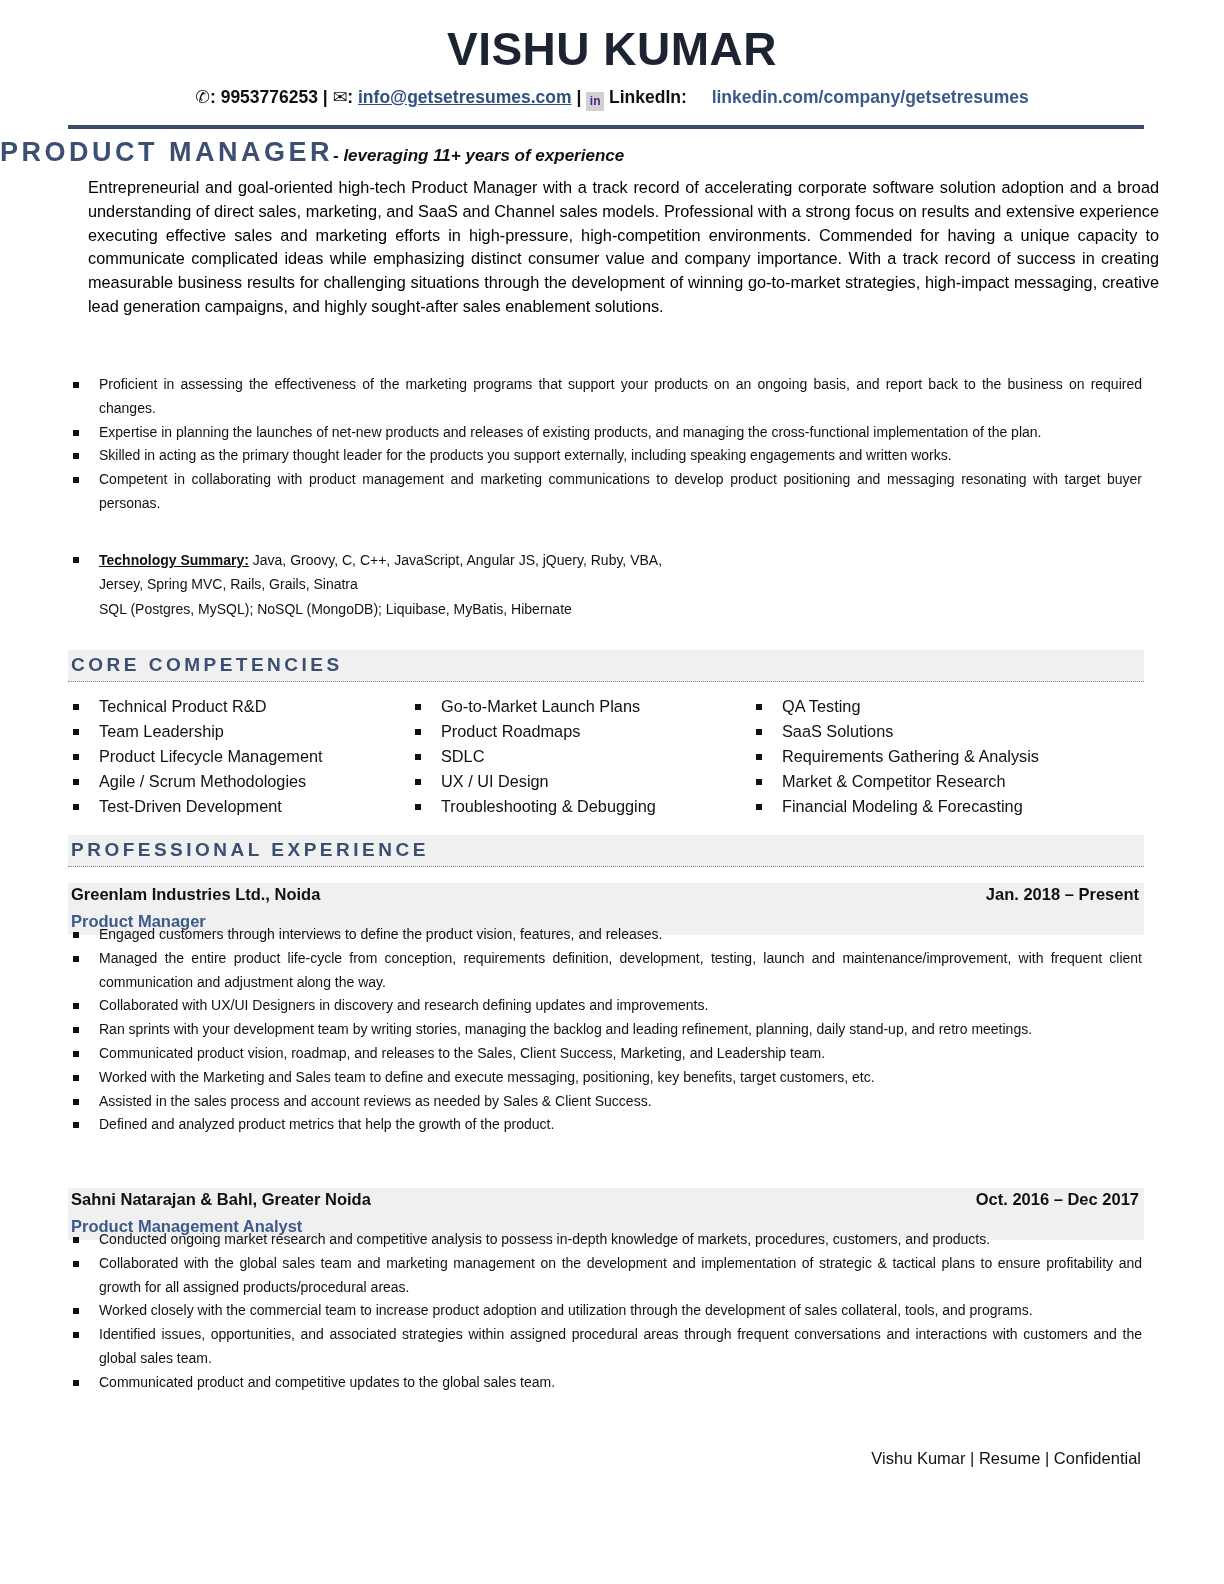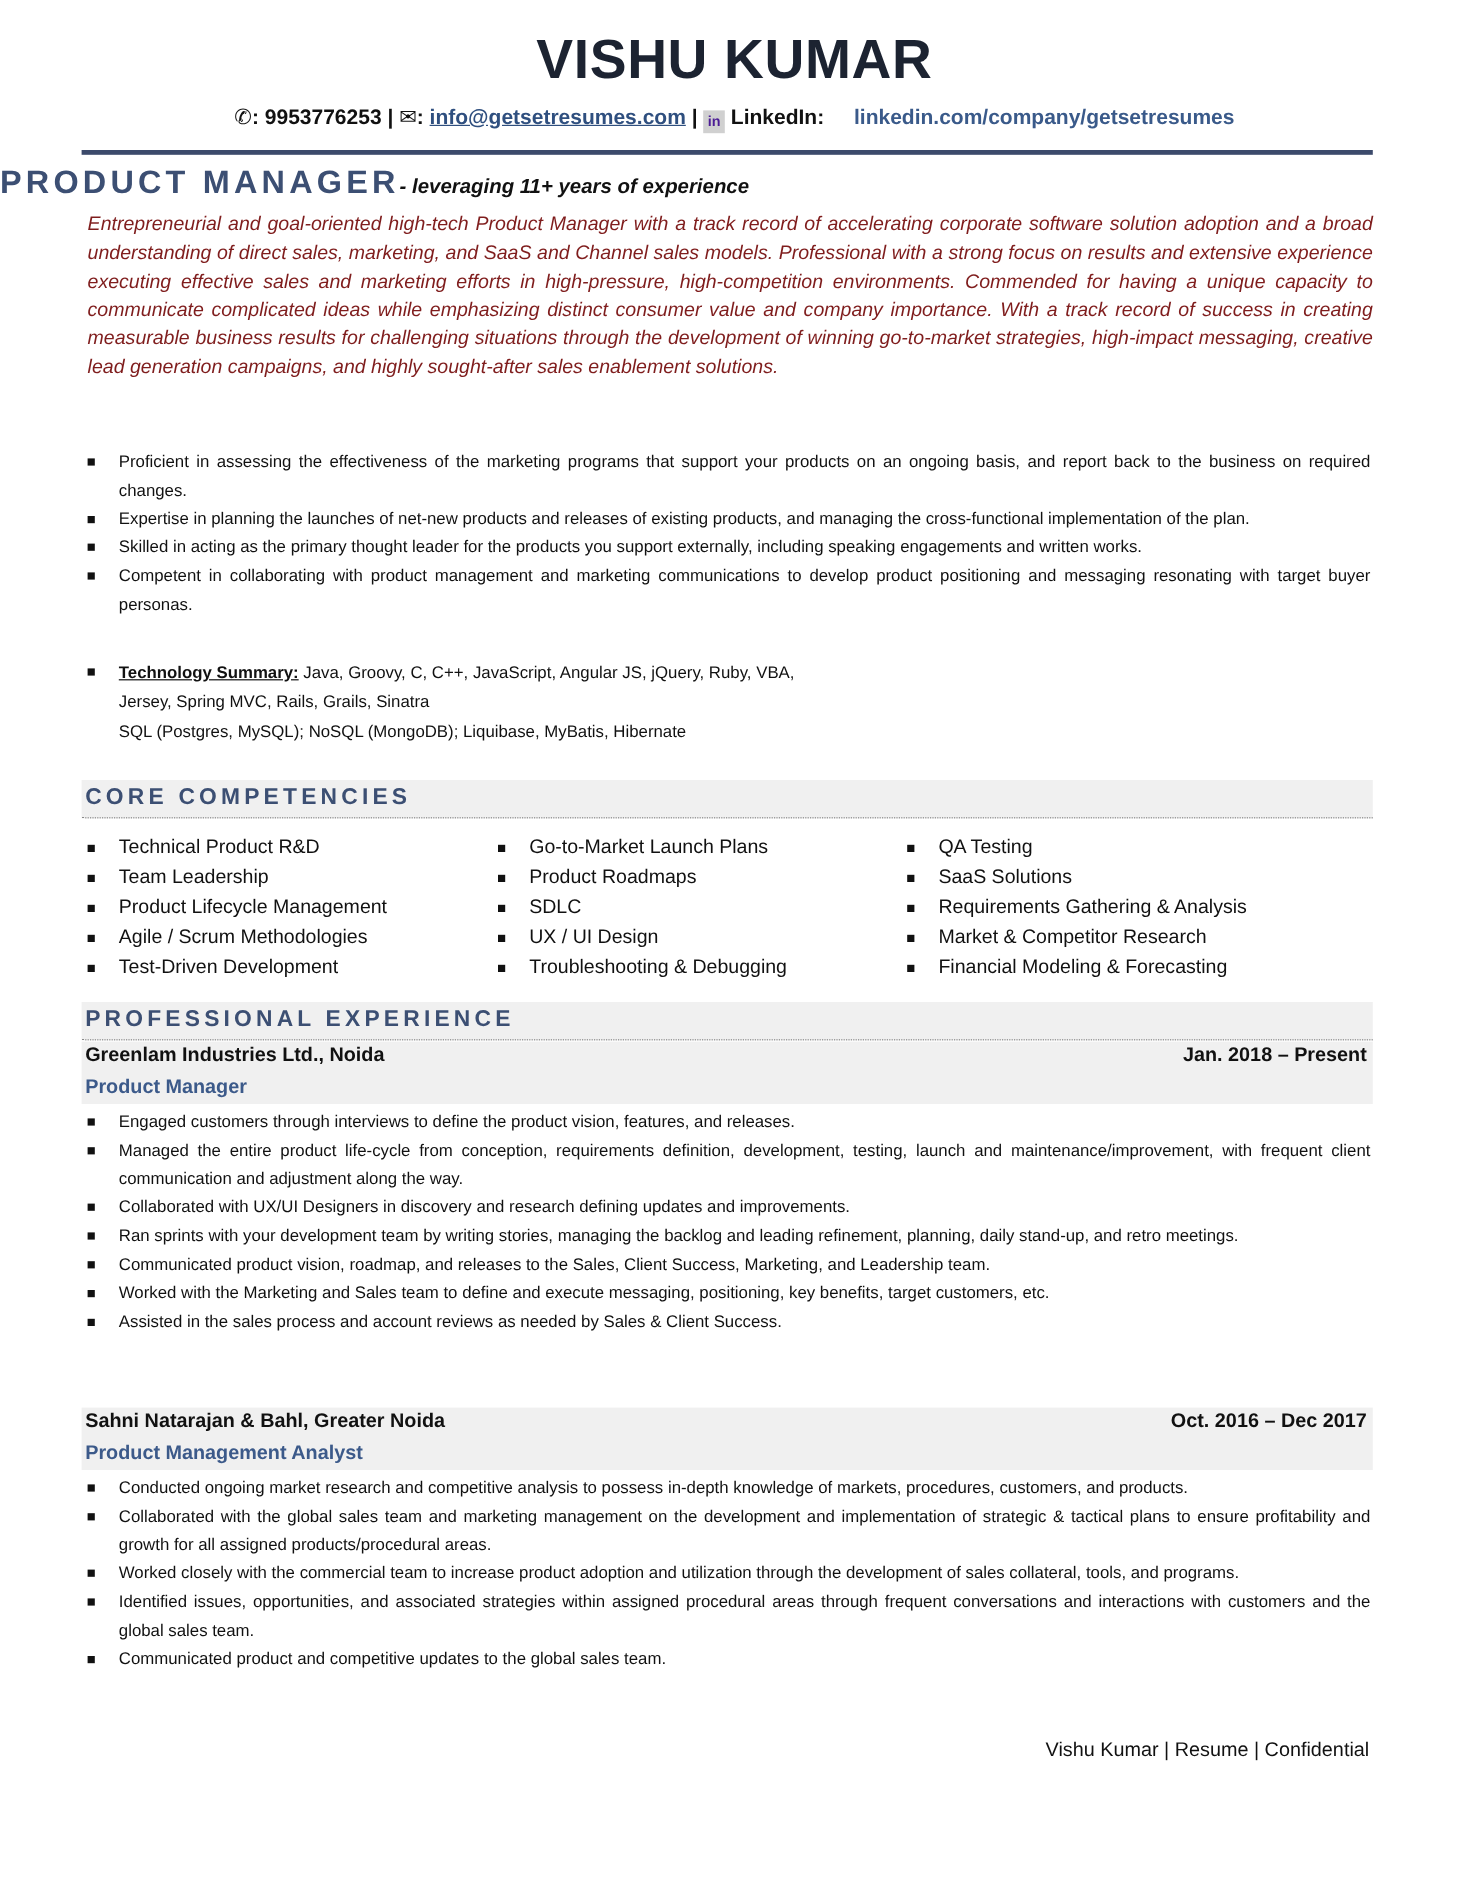--- a/index.html
+++ b/index.html
@@ -8,31 +8,31 @@
   .page { position: absolute; left: 0; top: 0; width: 1224px; height: 1584px; }
   .name { position: absolute; top: 22px; left: 0; width: 1224px; text-align: center; font-size: 46px; font-weight: bold; color: #1c2331; letter-spacing: 0.5px; }
   .contact { position: absolute; top: 87px; left: 0; width: 1224px; text-align: center; font-size: 17.5px; font-weight: bold; color: #111; white-space: nowrap; }
   .contact .link { color: #2f4f7f; text-decoration: underline; }
   .contact .li-link { color: #3a5a8a; margin-left: 20px; }
   .li-box { display: inline-block; width: 18px; height: 19px; background: #d0d0d0; color: #4c1d95; font-size: 12px; text-align: center; vertical-align: -2px; line-height: 19px; }
   .rule { position: absolute; top: 125px; left: 68px; width: 1076px; height: 4px; background: #3c4a6b; }
   .title-row { position: absolute; top: 137px; left: 0; width: 1224px; text-align: left; white-space: nowrap; }
   .title-main { font-size: 27px; font-weight: bold; color: #3c4f73; letter-spacing: 3.5px; }
   .title-sub { font-size: 17px; font-weight: bold; font-style: italic; color: #111; }
-  .intro { position: absolute; top: 176px; left: 73px; width: 1071px; font-size: 16.3px; line-height: 23.8px; text-align: justify; color: #7f1d1d; font-style: italic; }
+  .intro { position: absolute; top: 176px; left: 88px; width: 1071px; font-size: 16.3px; line-height: 23.8px; text-align: justify; color: #000000; }
   .sec-head { position: absolute; left: 68px; width: 1076px; height: 32px; background: #f0f0f0; border-bottom: 1px dotted #888; }
   .sec-head span { position: absolute; left: 3px; top: 4px; font-size: 19px; font-weight: bold; color: #3c4f73; letter-spacing: 3.5px; }
   .bullets { position: absolute; left: 71px; width: 1071px; list-style: none; font-size: 14px; line-height: 23.8px; color: #111; }
   .bullets li { position: relative; padding-left: 28px; text-align: justify; }
   .bullets li::before { content: ""; position: absolute; left: 2px; top: 9px; width: 6px; height: 6px; background: #111; }
   .tech-label { font-weight: bold; text-decoration: underline; }
   .comp-col { position: absolute; top: 694px; list-style: none; font-size: 16.3px; line-height: 25px; }
   .comp-col li { position: relative; padding-left: 28px; }
   .comp-col li::before { content: ""; position: absolute; left: 2px; top: 10px; width: 6px; height: 6px; background: #111; }
-  .job-head { position: absolute; left: 68px; width: 1076px; height: 52px; background: #f0f0f0; }
+  .job-head { position: absolute; left: 68px; width: 1076px; height: 52px; background: #f0f0f0; margin-top: 15px; }
   .job-company { position: absolute; left: 3px; top: 2px; font-size: 16.5px; font-weight: bold; color: #111; }
   .job-dates { position: absolute; right: 5px; top: 2px; font-size: 16.5px; font-weight: bold; color: #111; }
   .job-role { position: absolute; left: 3px; top: 29px; font-size: 16.5px; font-weight: bold; color: #3c5a8a; }
   .footer { position: absolute; top: 1449px; right: 83px; font-size: 16.5px; color: #111; }
 </style>
 </head>
 <body>
 
 <div class="page">
 
@@ -97,20 +97,21 @@
     <span class="job-role">Product Manager</span>
   </div>
   <ul class="bullets" style="top:923px;">
     <li>Engaged customers through interviews to define the product vision, features, and releases.</li>
     <li>Managed the entire product life-cycle from conception, requirements definition, development, testing, launch and maintenance/improvement, with frequent client communication and adjustment along the way.</li>
     <li>Collaborated with UX/UI Designers in discovery and research defining updates and improvements.</li>
     <li>Ran sprints with your development team by writing stories, managing the backlog and leading refinement, planning, daily stand-up, and retro meetings.</li>
     <li>Communicated product vision, roadmap, and releases to the Sales, Client Success, Marketing, and Leadership team.</li>
     <li>Worked with the Marketing and Sales team to define and execute messaging, positioning, key benefits, target customers, etc.</li>
     <li>Assisted in the sales process and account reviews as needed by Sales &amp; Client Success.</li>
+    <li>Defined and analyzed product metrics that help the growth of the product.</li>
   </ul>
 
   <div class="job-head" style="top:1173px;">
     <span class="job-company">Sahni Natarajan &amp; Bahl, Greater Noida</span>
     <span class="job-dates">Oct. 2016 – Dec 2017</span>
     <span class="job-role">Product Management Analyst</span>
   </div>
   <ul class="bullets" style="top:1228px;">
     <li>Conducted ongoing market research and competitive analysis to possess in-depth knowledge of markets, procedures, customers, and products.</li>
     <li>Collaborated with the global sales team and marketing management on the development and implementation of strategic &amp; tactical plans to ensure profitability and growth for all assigned products/procedural areas.</li>

